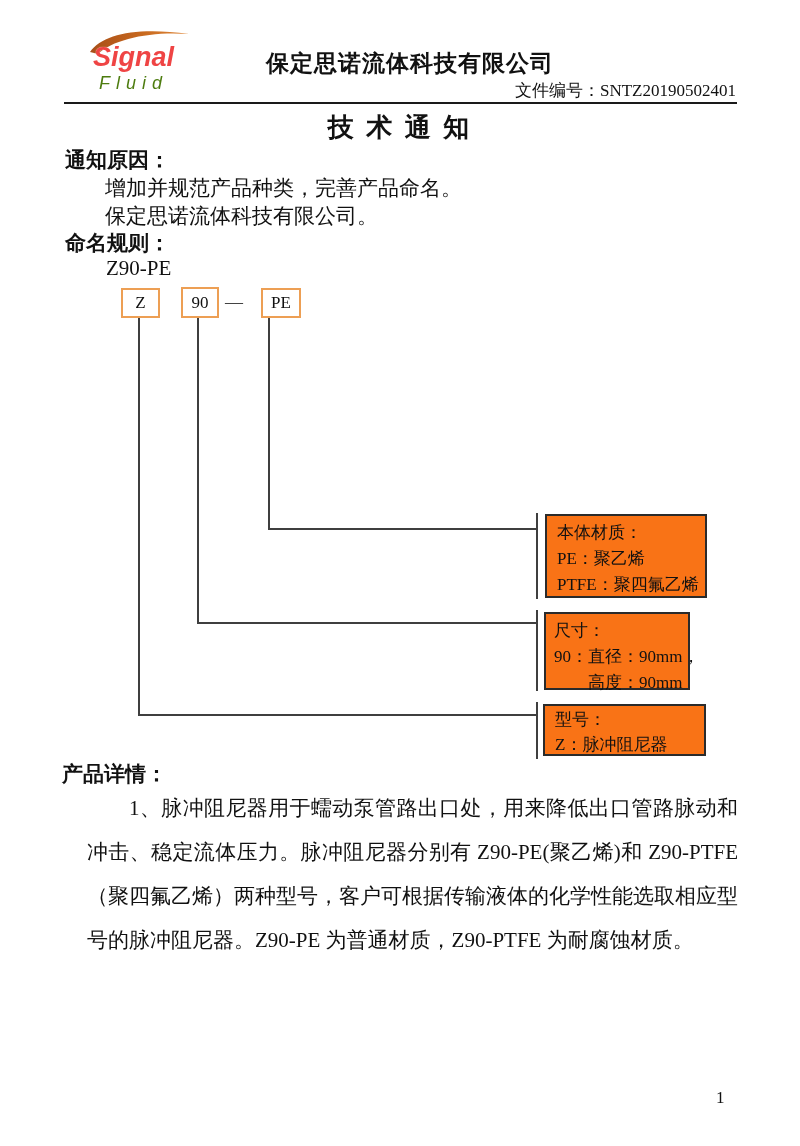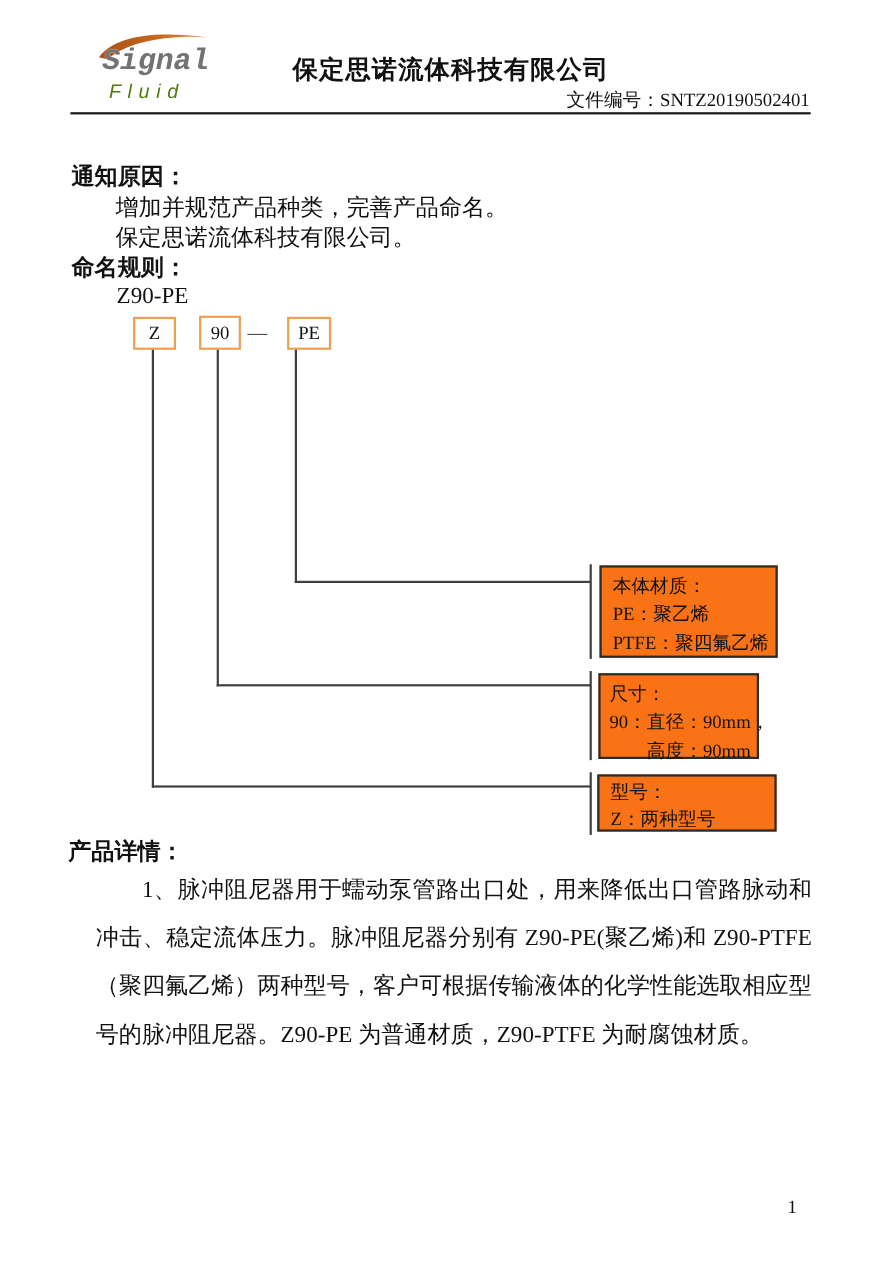--- a/index.html
+++ b/index.html
@@ -4,22 +4,22 @@
 <style>
   html,body{margin:0;padding:0;background:#ffffff;}
   .page{
     position:relative;width:800px;height:1146px;background:#ffffff;
     font-family:"Liberation Serif","DejaVu Serif",serif;color:#111;overflow:hidden;
   }
   
   .logo{position:absolute;left:85px;top:26px;width:120px;height:66px;}
   .logo-swoosh{position:absolute;left:0;top:2px;width:112px;height:26px;}
   .logo-line1{
-    position:absolute;left:8px;top:16px;font-family:Liberation Mono, monospace;
-    font-style:italic;font-weight:bold;font-size:27px;color:#737373;letter-spacing:0px;
+    position:absolute;left:8px;top:16px;font-family:Liberation Sans, sans-serif;
+    font-style:italic;font-weight:bold;font-size:27px;color:#ef4444;letter-spacing:0px;
     text-shadow:0 0 1px #fff;
   }
   .logo-line2{
     position:absolute;left:14px;top:47px;font-family:"Liberation Sans","DejaVu Sans",sans-serif;
     font-style:italic;font-weight:normal;font-size:18px;color:#4d7c0f;letter-spacing:6px;
   }
   .company-name{
     position:absolute;left:266px;top:48px;font-size:23px;font-weight:bold;letter-spacing:1px;
   }
   .doc-number{
@@ -98,20 +98,21 @@
     <div class="logo-line1">Signal</div>
     <div class="logo-line2">Fluid</div>
   </div>
 
   <div class="company-name">保定思诺流体科技有限公司</div>
 
   <div class="doc-number"><span>文件编号：</span><span>SNTZ20190502401</span></div>
 
   <div class="header-rule"></div>
 
+  <div class="doc-title">技 术 通 知</div>
 
   <div id="reason-heading" class="h-bold">通知原因：</div>
   <div id="reason-line-0" class="t-line">增加并规范产品种类，完善产品命名。</div>
   <div id="reason-line-1" class="t-line">保定思诺流体科技有限公司。</div>
   <div id="naming-heading" class="h-bold">命名规则：</div>
   <div id="model-code" class="t-line">Z90-PE</div>
 
   <div id="box-z" class="code-box">
       <span>Z</span>
     </div>
@@ -140,21 +141,21 @@
   </div>
 
   <div id="info-size" class="info-box">
     <span class="info-line">尺寸：</span>
     <span class="info-line">90：直径：90mm，</span>
     <span class="info-line sz-indent">高度：90mm</span>
   </div>
 
   <div id="info-model" class="info-box">
     <span class="info-line">型号：</span>
-    <span class="info-line">Z：两种型号</span>
+    <span class="info-line">Z：脉冲阻尼器</span>
   </div>
 
   <div id="details-heading" class="h-bold">产品详情：</div>
   <div class="details-paragraph">1、脉冲阻尼器用于蠕动泵管路出口处，用来降低出口管路脉动和冲击、稳定流体压力。脉冲阻尼器分别有 Z90-PE(聚乙烯)和 Z90-PTFE（聚四氟乙烯）两种型号，客户可根据传输液体的化学性能选取相应型号的脉冲阻尼器。Z90-PE 为普通材质，Z90-PTFE 为耐腐蚀材质。</div>
 
   <div class="page-number">1</div>
 
 </div>
 
 </body></html>

